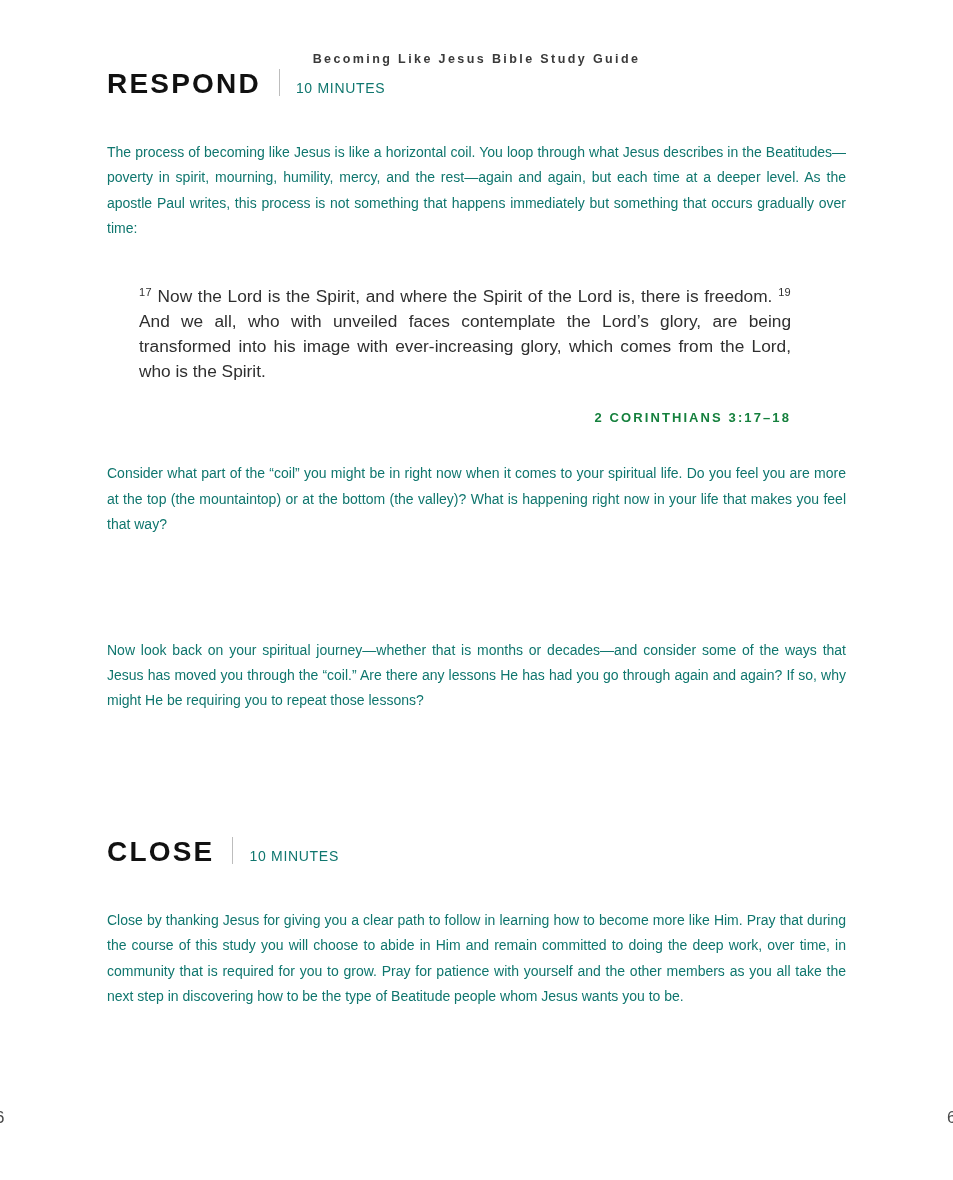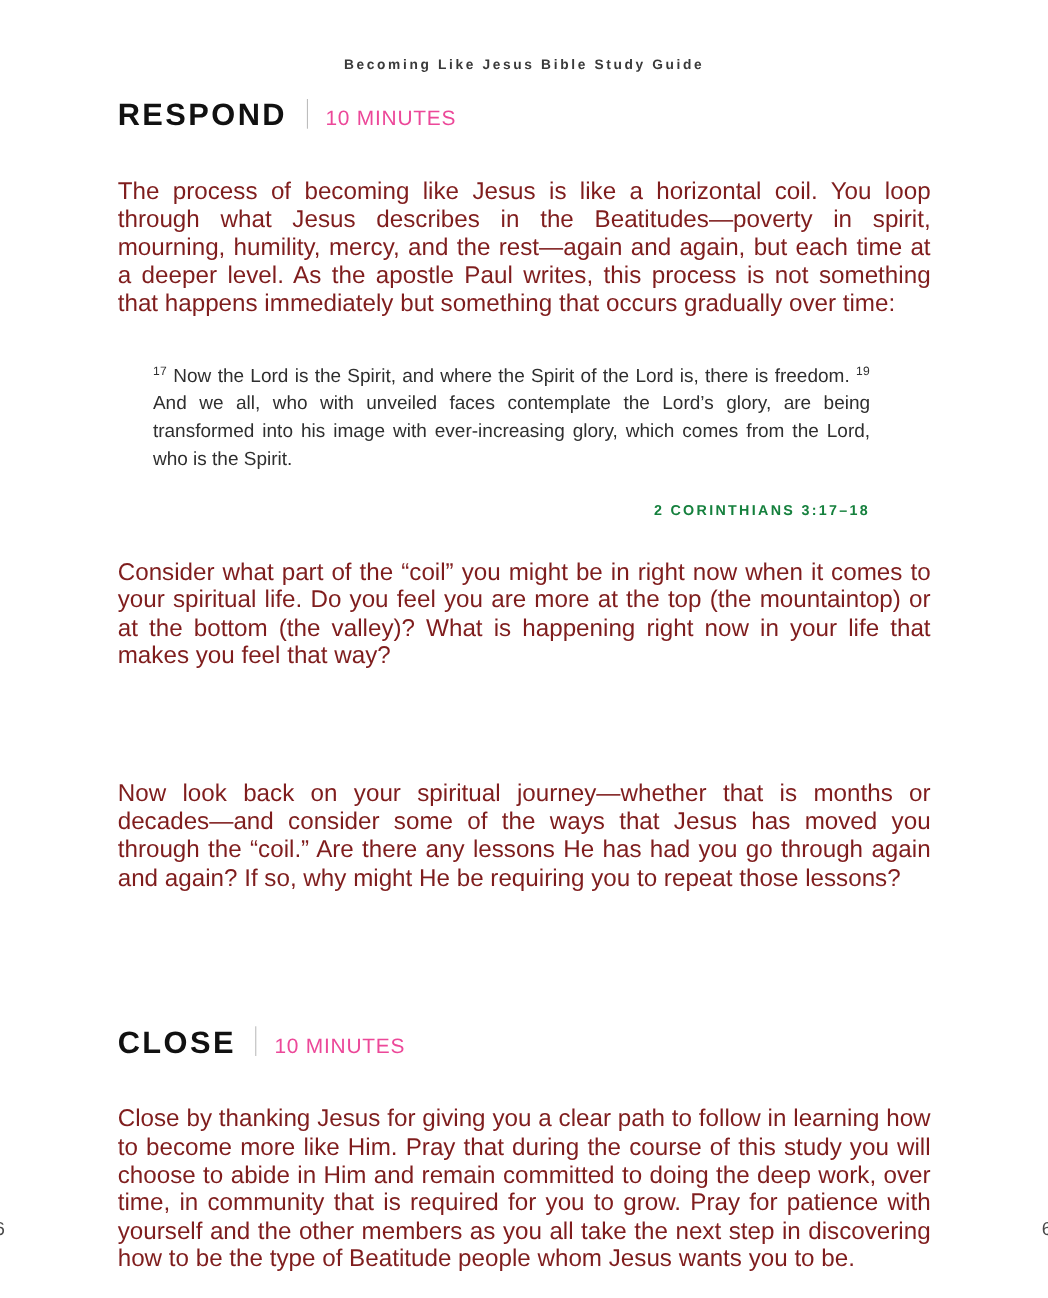--- a/index.html
+++ b/index.html
@@ -59,35 +59,35 @@
     display: inline-block;
     width: 1px;
     height: 27px;
     background: #bdbdbd;
     margin: 0 16px 0 18px;
     position: relative;
     top: 3px;
     flex: 0 0 auto;
   }
   .section-minutes {
-    font-size: 19px;
+    font-size: 14px;
     font-weight: 400;
     letter-spacing: 0.7px;
-    color: #ec4899;
+    color: #0f766e;
     line-height: 1;
   }
 
   
   p.body {
     margin: 0;
-    font-size: 22px;
+    font-size: 14px;
     line-height: 25.4px;
     text-align: justify;
     text-justify: inter-word;
-    color: #7f1d1d;
+    color: #0f766e;
     hyphens: manual;
   }
 
   
   .scripture {
     margin: 0;
     padding: 0;
     width: 652px;
     margin-left: 32px;
     font-size: 17.3px;
@@ -123,21 +123,21 @@
 </style>
 </head>
 <body>
 
 <div class="page">
 
   <div class="running-header">Becoming Like Jesus Bible Study Guide</div>
 
   <div class="content">
 
-    <div class="section-head" style="margin-top:87px;">
+    <div class="section-head" style="margin-top:66px;">
       <span class="section-title">RESPOND</span>
       <span class="head-divider"></span>
       <span class="section-minutes">10 MINUTES</span>
     </div>
 
     <p class="body" style="margin-top:42px;">The process of becoming like Jesus is like a horizontal coil. You loop through what Jesus describes in the Beatitudes—poverty in spirit, mourning, humility, mercy, and the rest—again and again, but each time at a deeper level. As the apostle Paul writes, this process is not something that happens immediately but something that occurs gradually over time:</p>
 
     <div class="scripture" style="margin-top:38px;">
       <span class="verse-num">17</span>
       <span>Now the Lord is the Spirit, and where the Spirit of the Lord is, there is freedom.</span>

